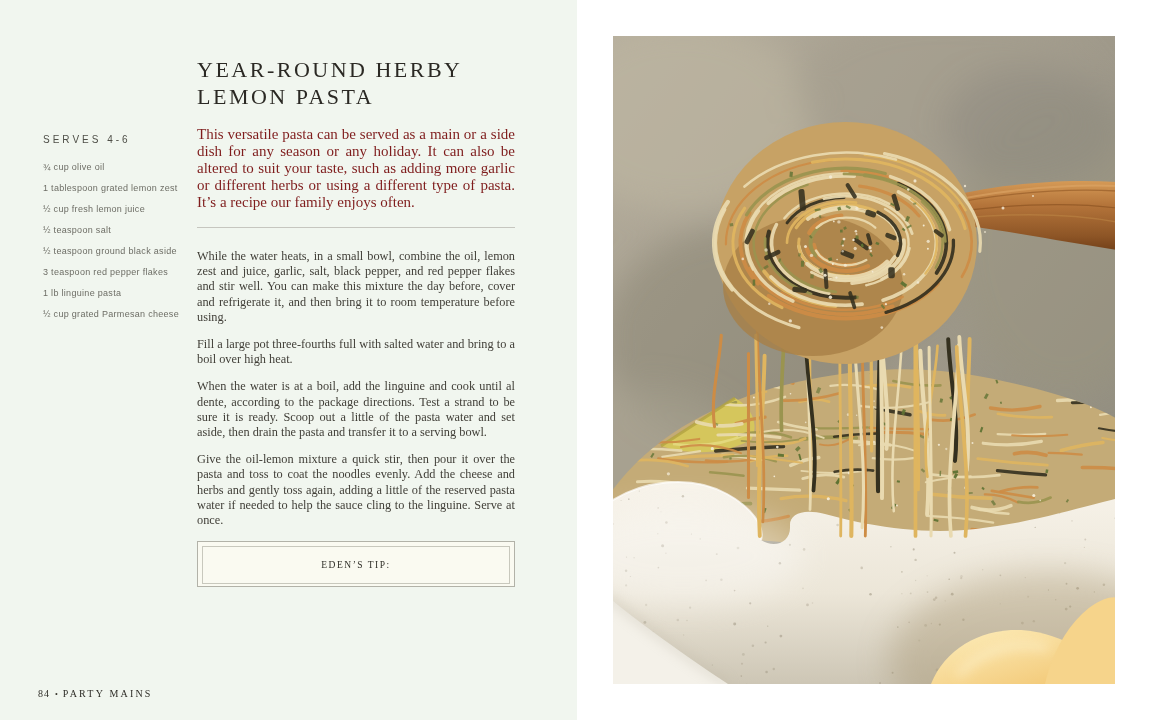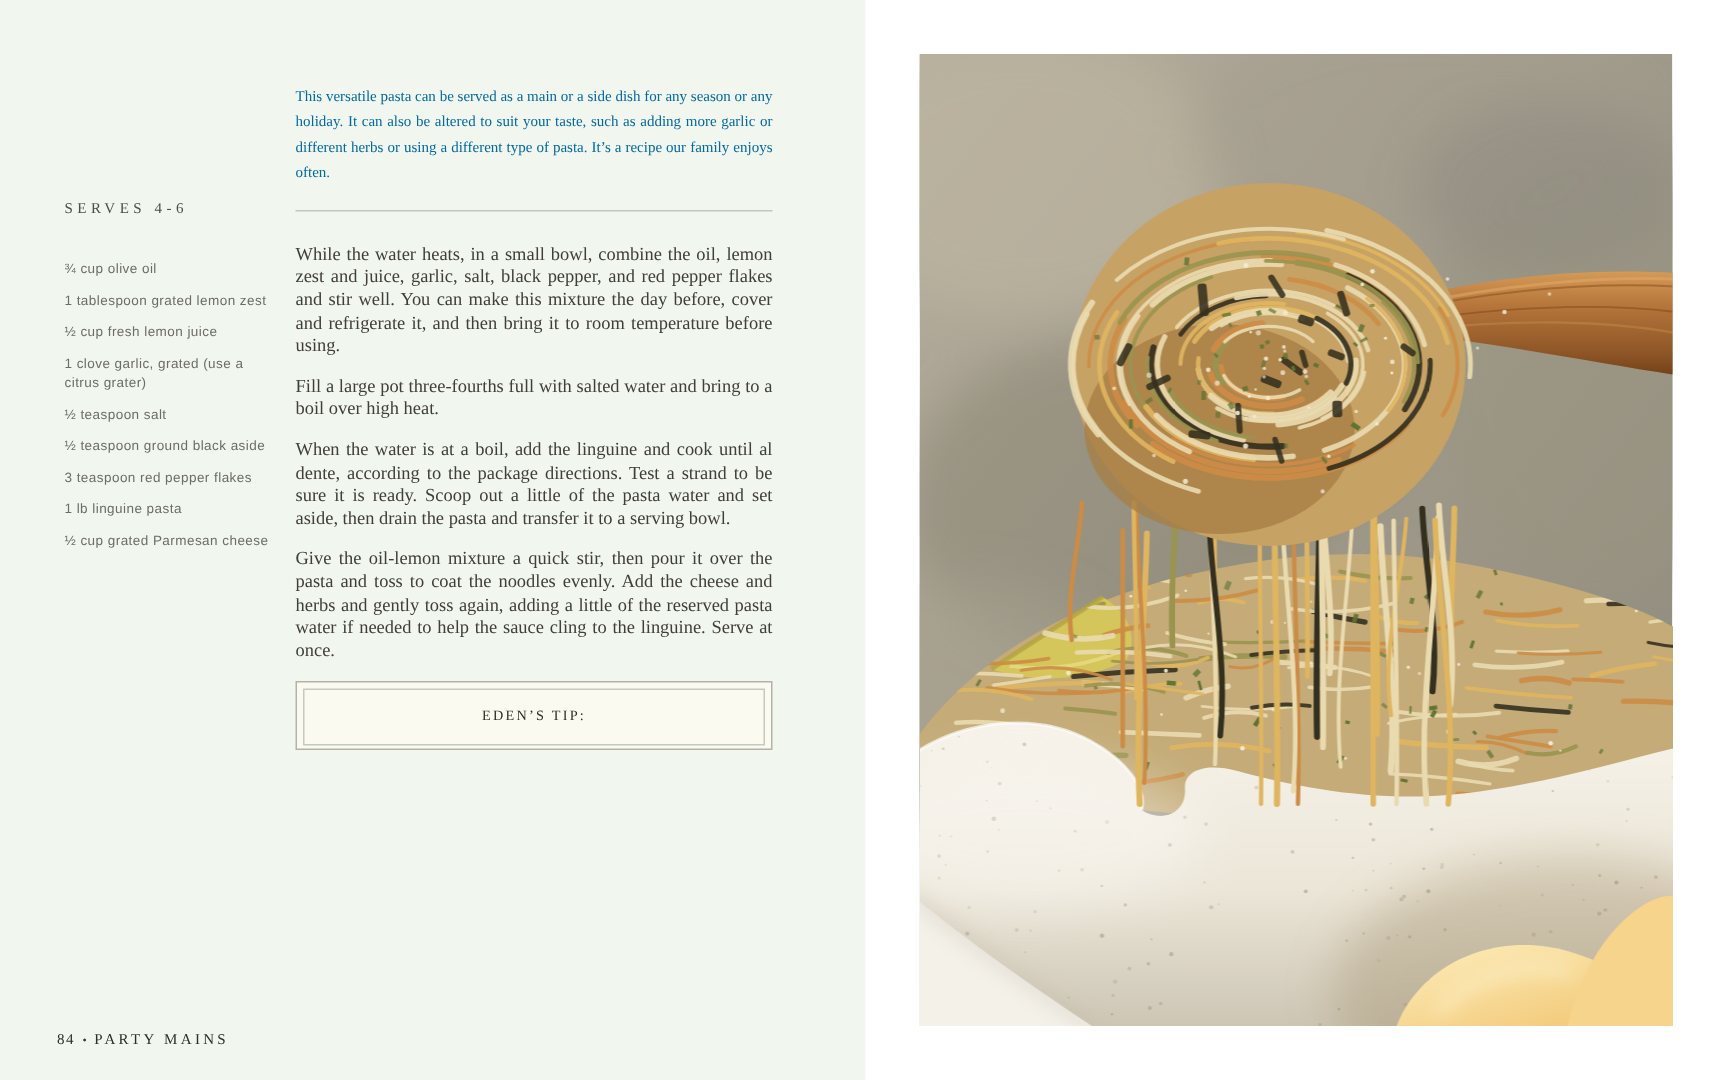--- a/index.html
+++ b/index.html
@@ -2,31 +2,31 @@
 <html><head>
 <meta charset="utf-8">
 <style>
   html,body{margin:0;padding:0;background:#ffffff;}
   .spread{position:relative;width:1152px;height:720px;background:#ffffff;overflow:hidden;
           font-family:"Liberation Serif","DejaVu Serif",serif;}
   .left-page{position:absolute;left:0;top:0;width:577px;height:720px;background:#f1f6ef;}
 
   
   .ing-col{position:absolute;left:43px;top:134px;width:142px;}
-  .serves{font-family:Liberation Serif, serif;font-size:10px;letter-spacing:3px;
-          color:#4e4e47;margin-bottom:28px;white-space:nowrap;}
+  .serves{font-family:Liberation Sans, sans-serif;font-size:10px;letter-spacing:3px;
+          color:#4e4e47;margin-bottom:16px;white-space:nowrap;}
   .ingredients{list-style:none;margin:0;padding:0;}
   .ingredients li{font-family:"Liberation Sans","DejaVu Sans",sans-serif;font-size:9px;line-height:12.5px;
           letter-spacing:0.3px;color:#6d6d65;margin-bottom:8.5px;}
 
   
   .recipe-main{position:absolute;left:197px;top:56px;width:318px;}
   .title{margin:0 0 16px 0;font-size:22px;font-weight:400;letter-spacing:2.5px;line-height:27px;
          color:#2b2924;}
-  .intro{margin:0 0 16px 0;font-size:10px;line-height:17px;text-align:justify;color:#0369a1;}
+  .intro{margin:0 0 16px 0;font-size:15px;line-height:17px;text-align:justify;color:#7f1d1d;}
   .divider{border:none;border-top:1.5px solid #c6c6bf;margin:0 0 21px 0;width:100%;}
   .steps p{margin:0 0 12px 0;font-size:12.3px;line-height:15.2px;text-align:justify;color:#403e37;}
   .tip-box{margin-top:13px;border:1px solid #b2b2a8;background:#fafaf1;padding:4px;height:36px;box-sizing:content-box;}
   .tip-inner{border:1px solid #c8c8bd;height:100%;display:flex;align-items:center;justify-content:center;gap:6px;}
   .tip-label{font-size:9.5px;letter-spacing:1.5px;color:#2f2e27;}
   .tip-text{font-size:11.5px;font-style:italic;color:#45443b;}
 
   .page-footer{position:absolute;left:38px;top:683px;color:#2e2d27;white-space:nowrap;}
   .page-footer .pgnum{font-size:10px;letter-spacing:1px;}
   .page-footer .dot{font-size:8px;margin:0 5px;color:#3a392f;}
@@ -43,30 +43,33 @@
 <div class="spread">
 
   <div class="left-page">
 
     <aside class="ing-col">
       <div class="serves">SERVES 4-6</div>
       <ul class="ingredients">
           <li>¾ cup olive oil</li>
           <li>1 tablespoon grated lemon zest</li>
           <li>½ cup fresh lemon juice</li>
-          <li>1 clove garlic, grated (use a citrus grater)</li>
           <li>½ teaspoon salt</li>
           <li>½ teaspoon ground black aside</li>
           <li>3 teaspoon red pepper flakes</li>
           <li>1 lb linguine pasta</li>
           <li>½ cup grated Parmesan cheese</li>
         </ul>
     </aside>
 
     <main class="recipe-main">
+      <h1 class="title">
+        <span>YEAR-ROUND HERBY</span><br>
+        <span>LEMON PASTA</span>
+      </h1>
       <p class="intro">This versatile pasta can be served as a main or a side dish for any season or any holiday. It can also be altered to suit your taste, such as adding more garlic or different herbs or using a different type of pasta. It’s a recipe our family enjoys often.</p>
       <hr class="divider">
       <div class="steps">
           <p>While the water heats, in a small bowl, combine the oil, lemon zest and juice, garlic, salt, black pepper, and red pepper flakes and stir well. You can make this mixture the day before, cover and refrigerate it, and then bring it to room temperature before using.</p>
           <p>Fill a large pot three-fourths full with salted water and bring to a boil over high heat.</p>
           <p>When the water is at a boil, add the linguine and cook until al dente, according to the package directions. Test a strand to be sure it is ready. Scoop out a little of the pasta water and set aside, then drain the pasta and transfer it to a serving bowl.</p>
           <p>Give the oil-lemon mixture a quick stir, then pour it over the pasta and toss to coat the noodles evenly. Add the cheese and herbs and gently toss again, adding a little of the reserved pasta water if needed to help the sauce cling to the linguine. Serve at once.</p>
         </div>
       <div class="tip-box">
         <div class="tip-inner">

